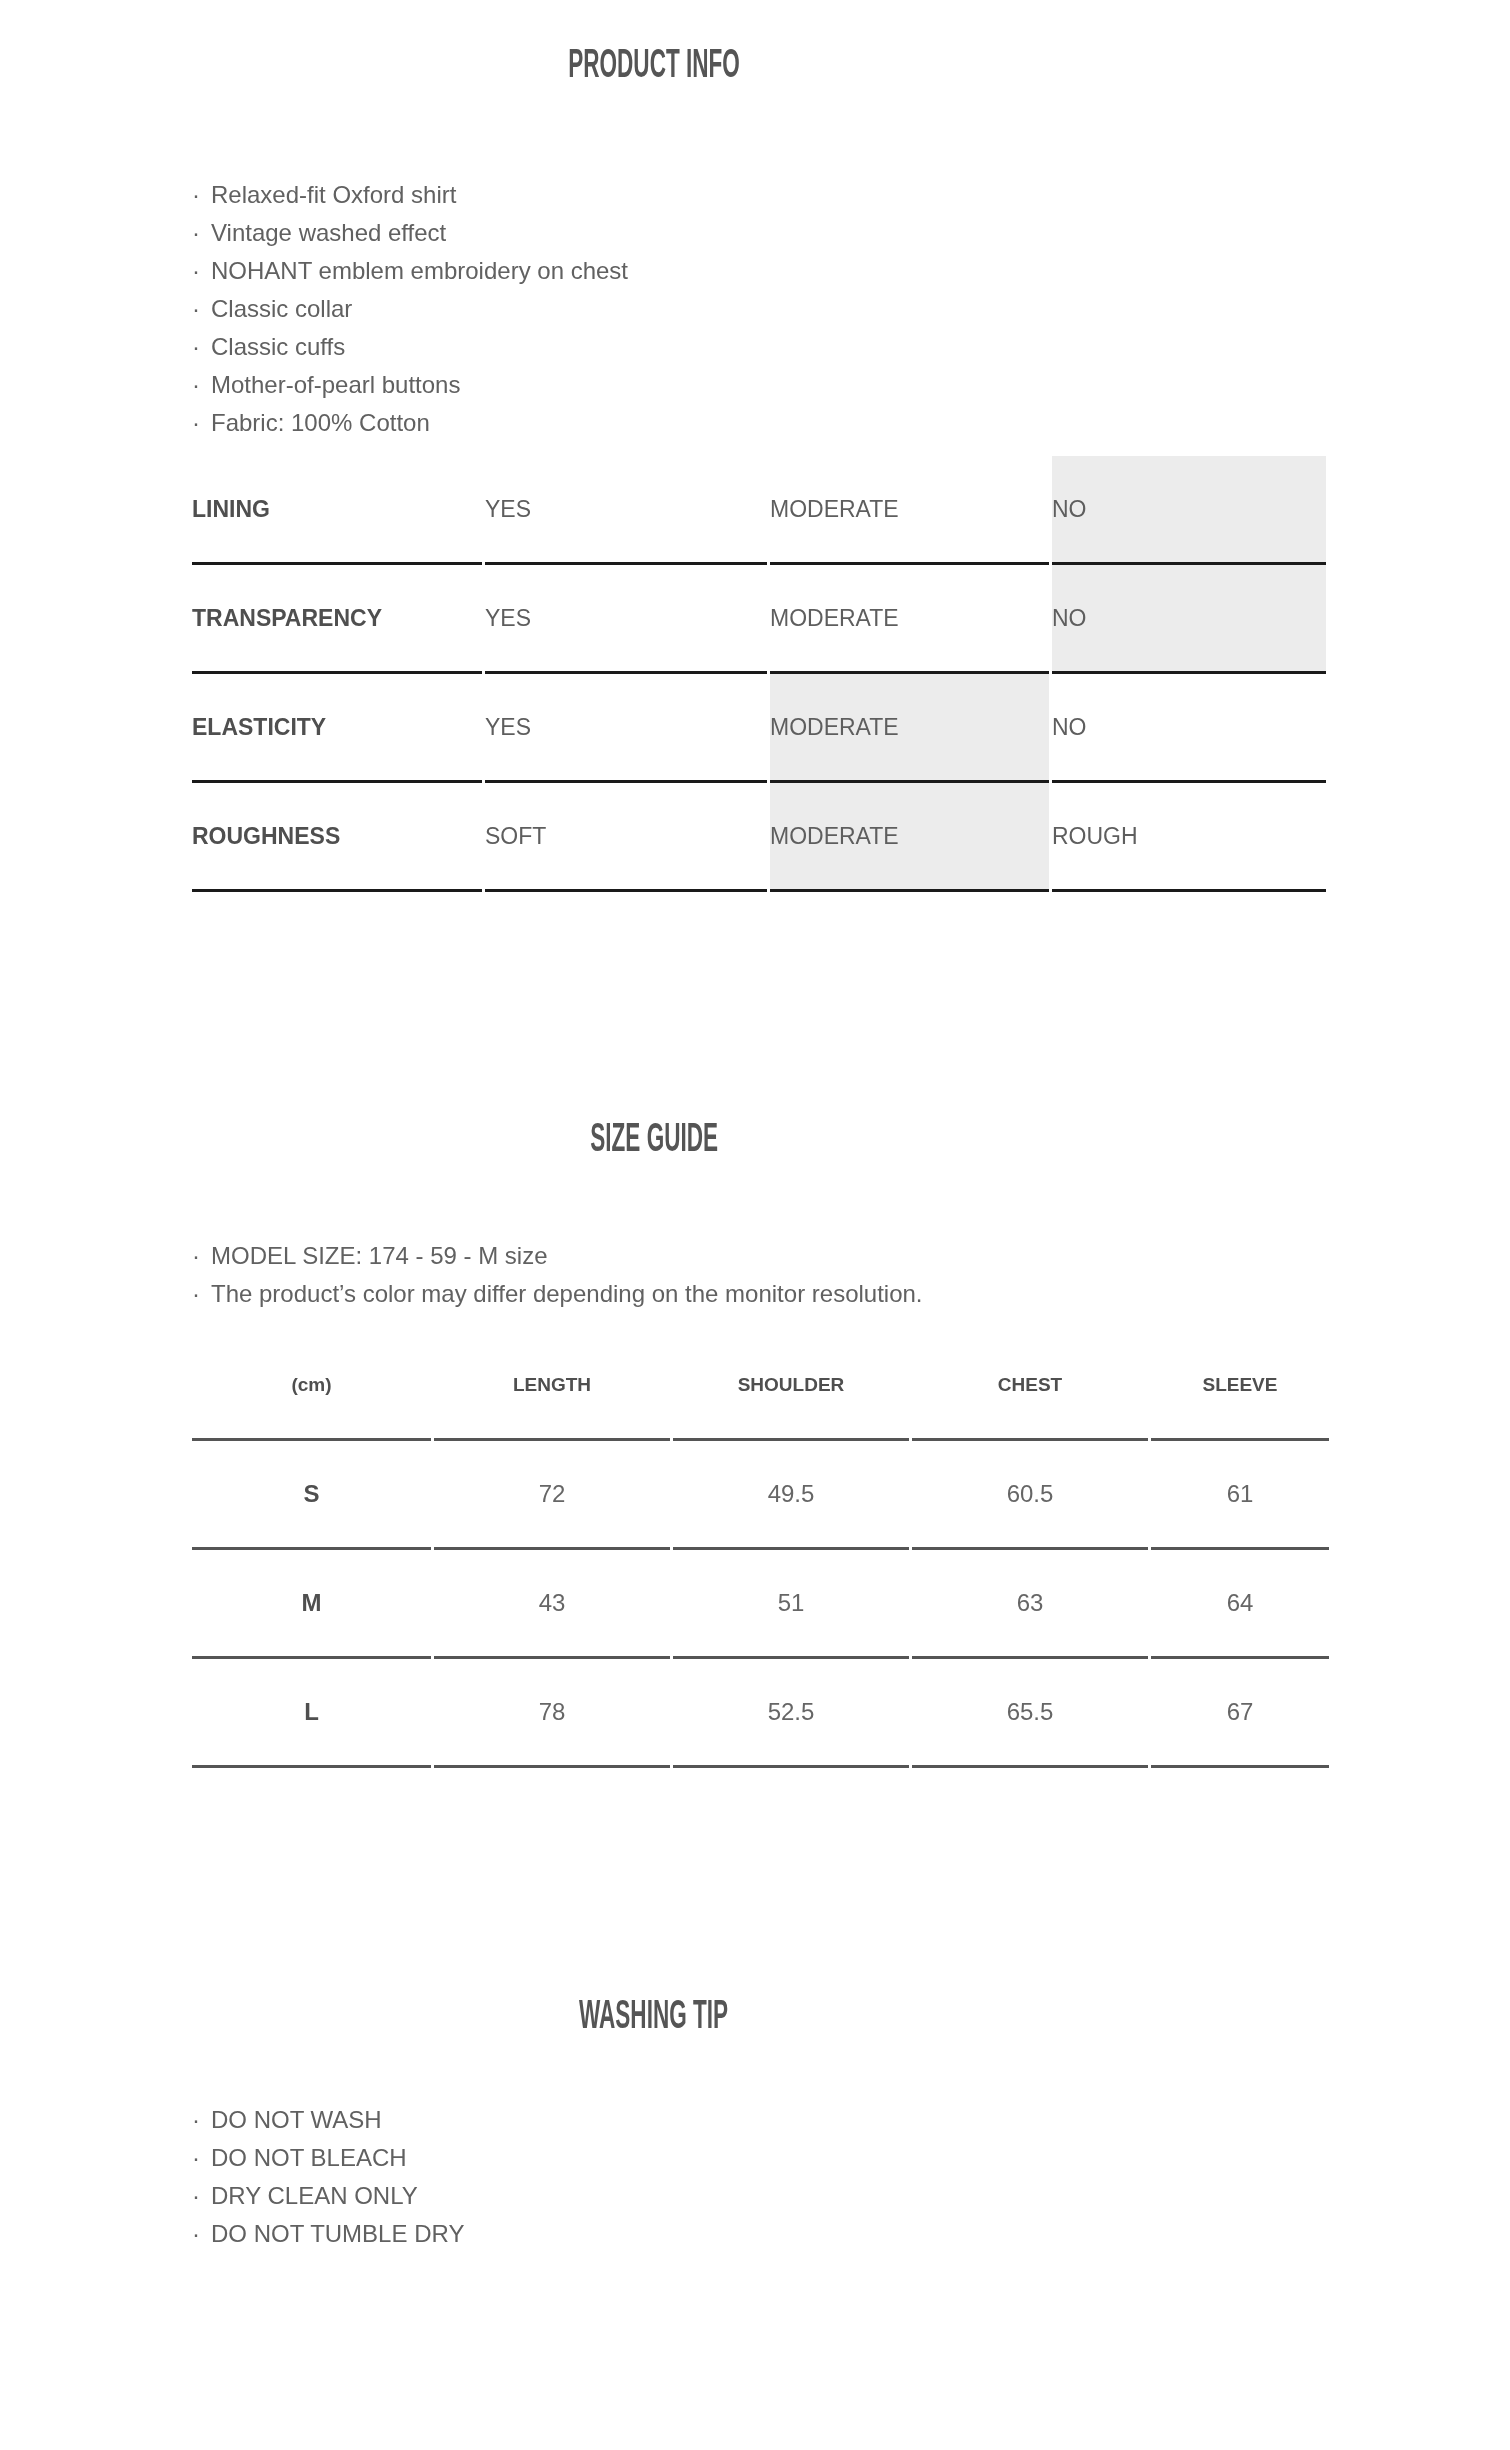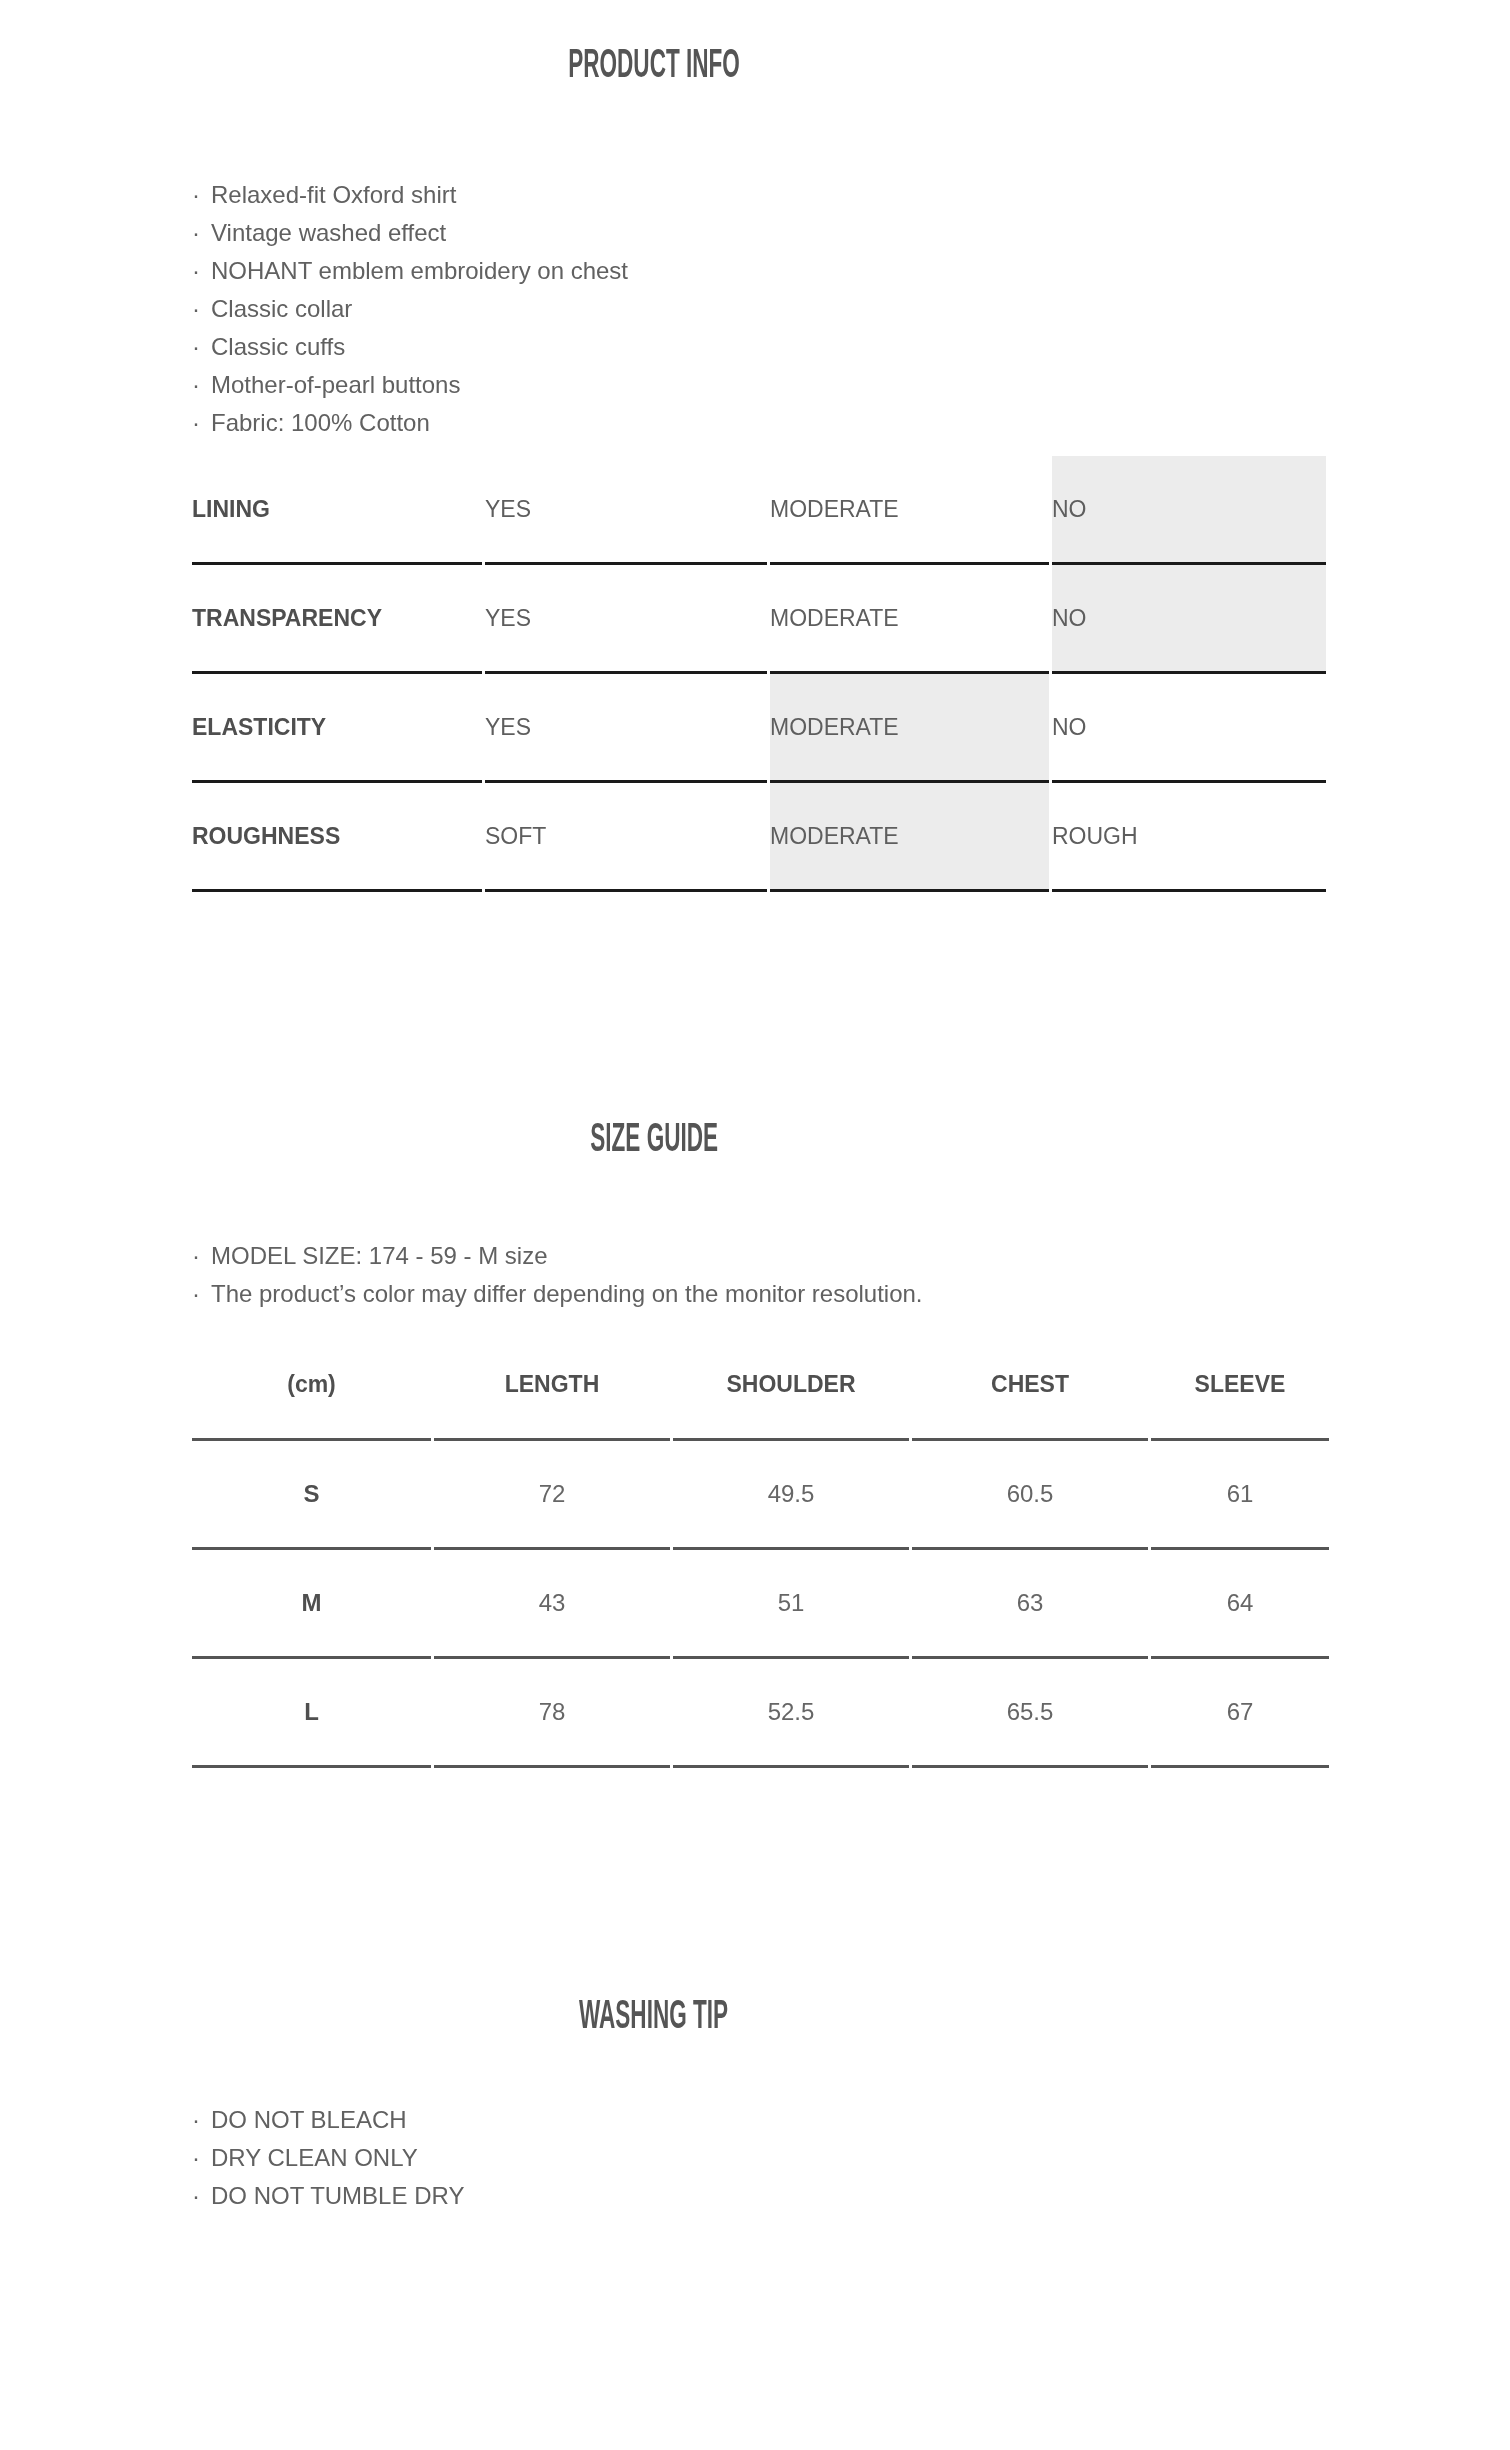--- a/index.html
+++ b/index.html
@@ -74,21 +74,21 @@
     border-spacing:3.1px 0;
     table-layout:fixed;
   }
   table.size-table td{
     height:106px;
     border-bottom:3.1px solid #555555;
     text-align:center;vertical-align:middle;
     font-size:24px;color:#666666;
     padding:0;
   }
-  table.size-table tr.head td{font-weight:bold;color:#4f4f4f;font-size:23px;}
+  table.size-table tr.head td{font-weight:bold;color:#4f4f4f;font-size:19px;}
   table.size-table td.sizelabel{font-weight:bold;color:#4f4f4f;}
 </style>
 </head>
 <body>
 
 <div class="page">
 
   <div class="section-title title-product">
     <span class="cond">PRODUCT INFO</span>
   </div>
@@ -185,19 +185,20 @@
         <td>67</td>
       </tr>
     </tbody>
   </table>
 
   <div class="section-title title-washing">
     <span class="cond">WASHING TIP</span>
   </div>
 
   <ul class="bullet-list list-washing">
+    <li><span class="dot">·</span><span>DO NOT WASH</span></li>
     <li><span class="dot">·</span><span>DO NOT BLEACH</span></li>
     <li><span class="dot">·</span><span>DRY CLEAN ONLY</span></li>
     <li><span class="dot">·</span><span>DO NOT TUMBLE DRY</span></li>
   </ul>
 
 </div>
 
 
 </body></html>

